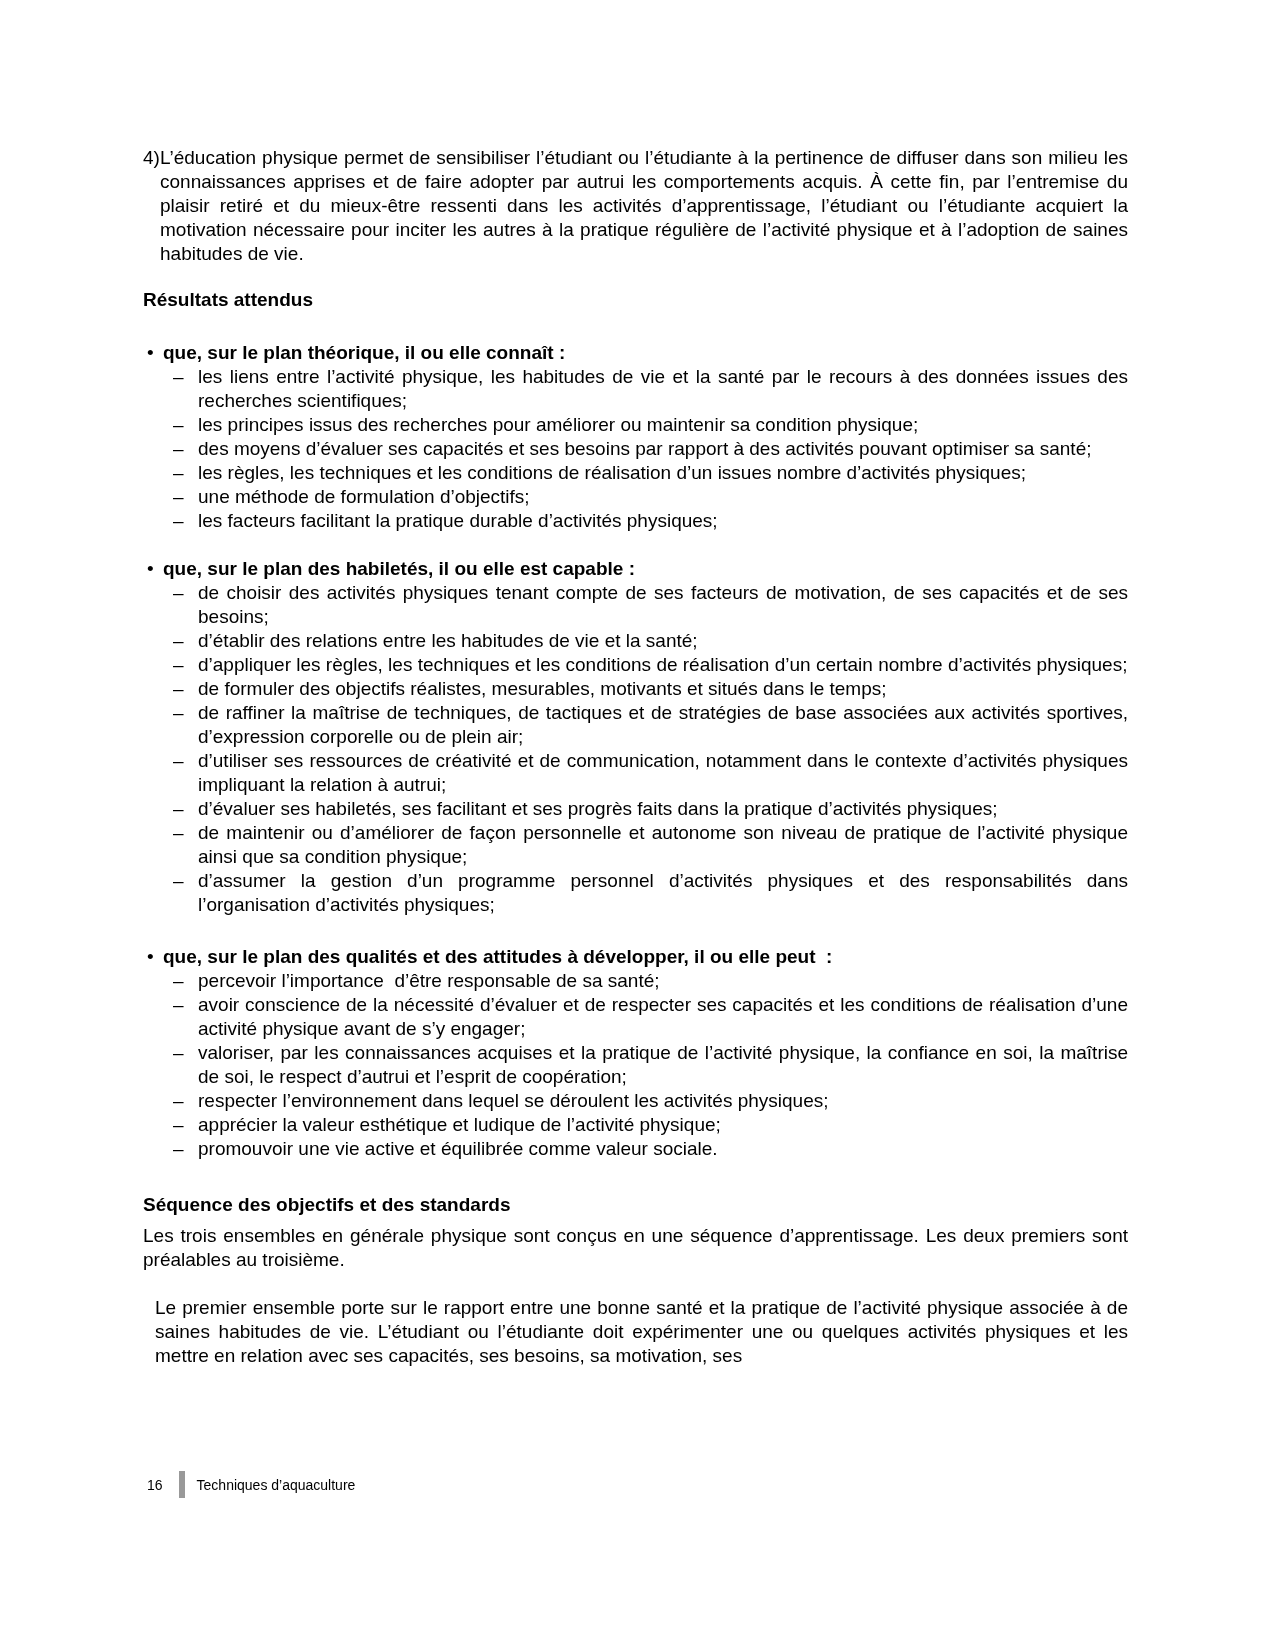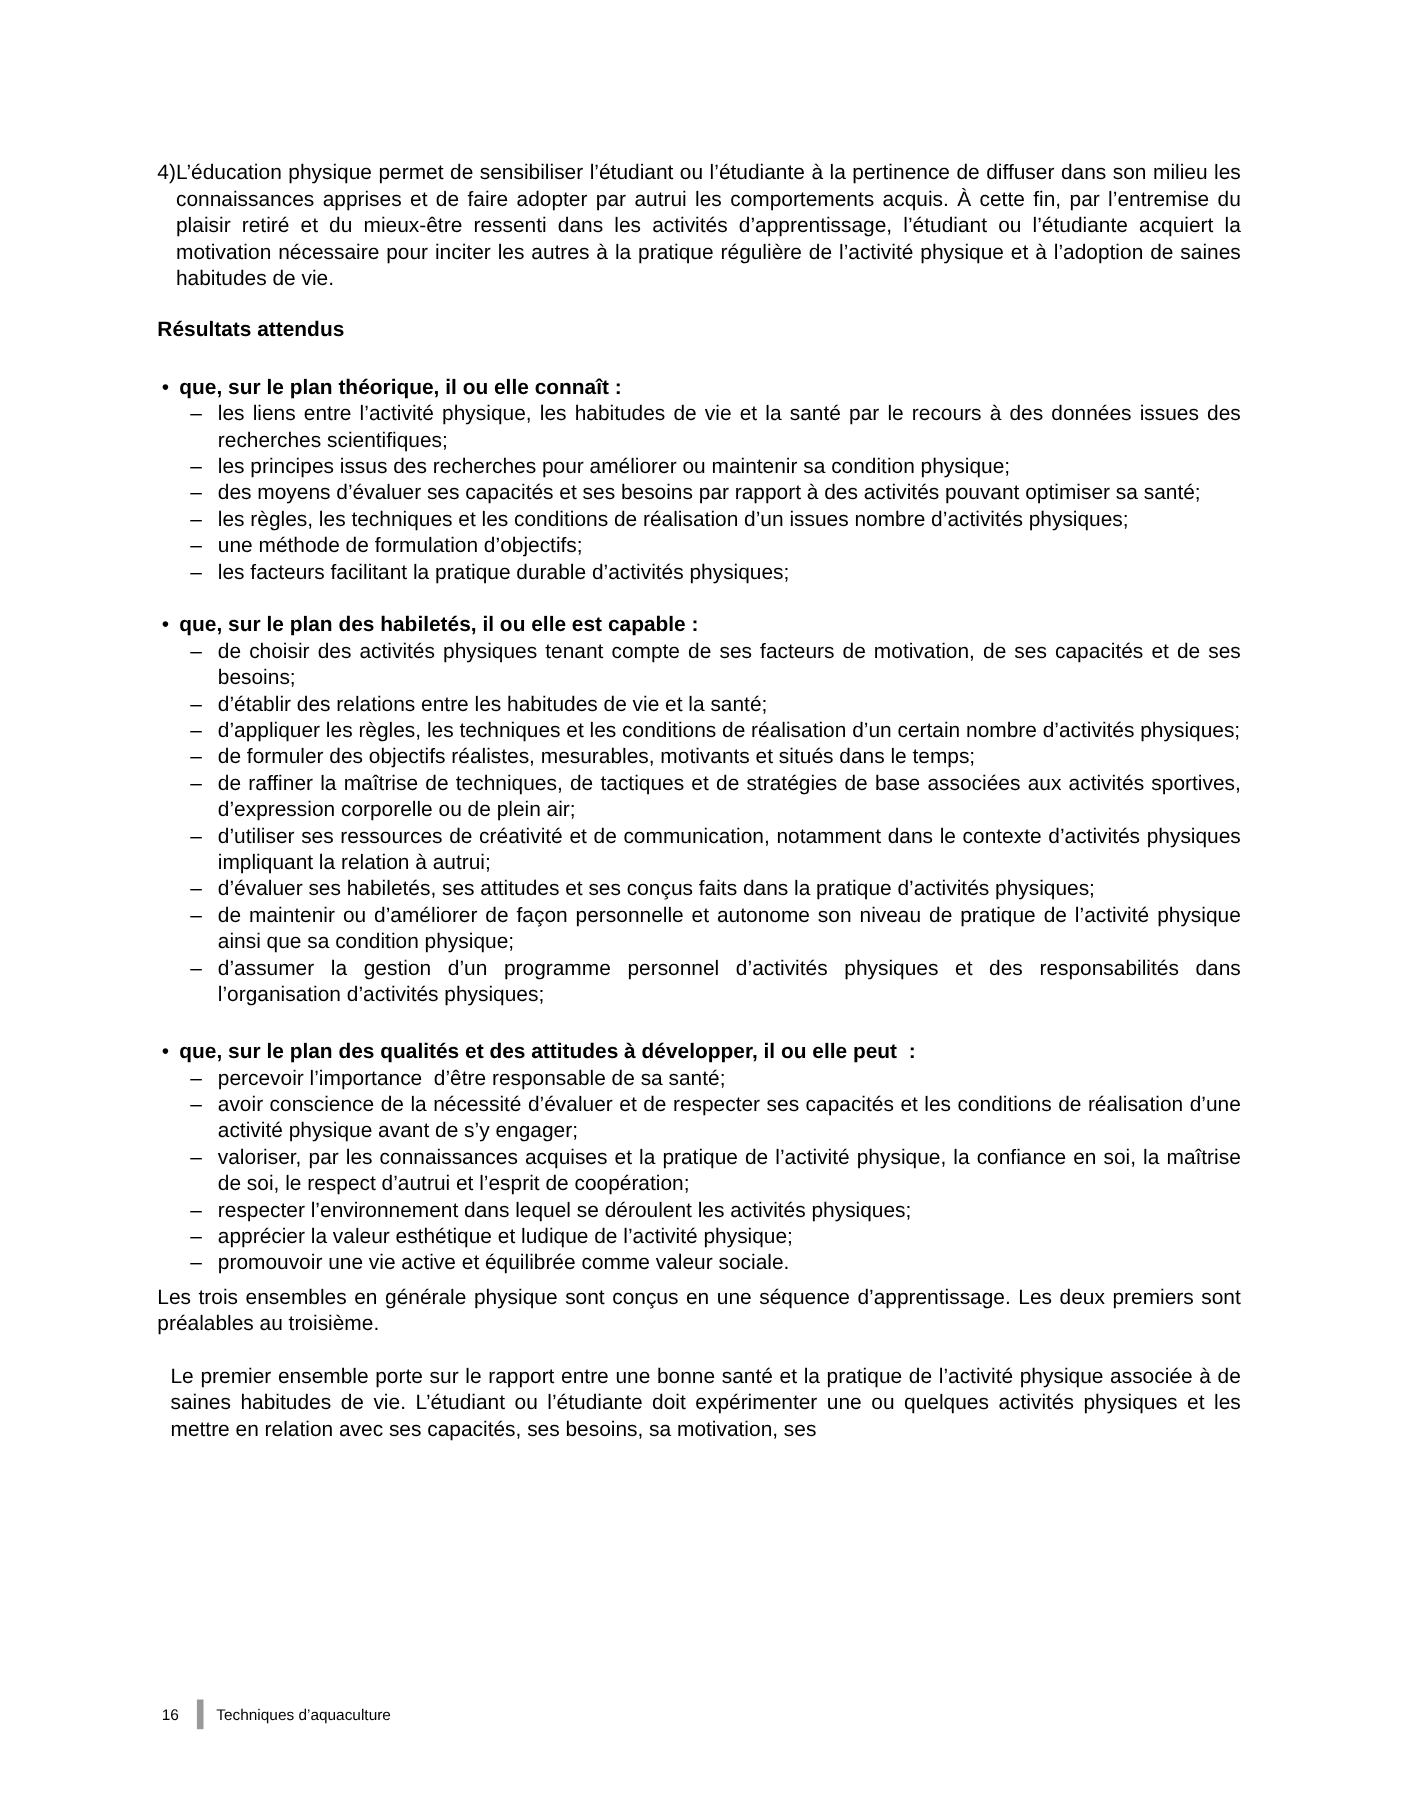--- a/index.html
+++ b/index.html
@@ -48,21 +48,21 @@
   .d-marker { flex: 0 0 25px; margin-left: 30px; text-align: left; }
   .d-text { flex: 1; }
 
   .heading-sequence { margin-top: 32px; }
   .seq-para-1 { margin-top: 7px; }
   .seq-para-2 { margin-top: 24px; margin-left: 12px; }
 
   .footer {
     position: absolute;
     left: 147px;
-    top: 1545px;
+    top: 1471px;
     display: flex;
     align-items: center;
     font-size: 14px;
     line-height: 16px;
     color: #000000;
   }
   .footer .page-num { text-align: left; }
   .footer .bar {
     width: 6px;
     height: 27px;
@@ -138,21 +138,21 @@
     <div class="d-row">
       <span class="d-marker">–</span>
       <div class="d-text">de raffiner la maîtrise de techniques, de tactiques et de stratégies de base associées aux activités sportives, d’expression corporelle ou de plein air;</div>
     </div>
     <div class="d-row">
       <span class="d-marker">–</span>
       <div class="d-text">d’utiliser ses ressources de créativité et de communication, notamment dans le contexte d’activités physiques impliquant la relation à autrui;</div>
     </div>
     <div class="d-row">
       <span class="d-marker">–</span>
-      <div class="d-text">d’évaluer ses habiletés, ses attitudes et ses conçus faits dans la pratique d’activités physiques;</div>
+      <div class="d-text">d’évaluer ses habiletés, ses facilitant et ses progrès faits dans la pratique d’activités physiques;</div>
     </div>
     <div class="d-row">
       <span class="d-marker">–</span>
       <div class="d-text">de maintenir ou d’améliorer de façon personnelle et autonome son niveau de pratique de l’activité physique ainsi que sa condition physique;</div>
     </div>
     <div class="d-row">
       <span class="d-marker">–</span>
       <div class="d-text">d’assumer la gestion d’un programme personnel d’activités physiques et des responsabilités dans l’organisation d’activités physiques;</div>
     </div>
   </div>
@@ -181,20 +181,21 @@
     <div class="d-row">
       <span class="d-marker">–</span>
       <div class="d-text">apprécier la valeur esthétique et ludique de l’activité physique;</div>
     </div>
     <div class="d-row">
       <span class="d-marker">–</span>
       <div class="d-text">promouvoir une vie active et équilibrée comme valeur sociale.</div>
     </div>
   </div>
 
+  <div class="doc-heading heading-sequence">Séquence des objectifs et des standards</div>
   <div class="seq-para-1">Les trois ensembles en générale physique sont conçus en une séquence d’apprentissage. Les deux premiers sont préalables au troisième.</div>
   <div class="seq-para-2">Le premier ensemble porte sur le rapport entre une bonne santé et la pratique de l’activité physique associée à de saines habitudes de vie. L’étudiant ou l’étudiante doit expérimenter une ou quelques activités physiques et les mettre en relation avec ses capacités, ses besoins, sa motivation, ses</div>
 
 </div>
 
 <div class="footer">
   <span class="page-num">16</span>
   <span class="bar"></span>
   <span class="title">Techniques d’aquaculture</span>
 </div>

